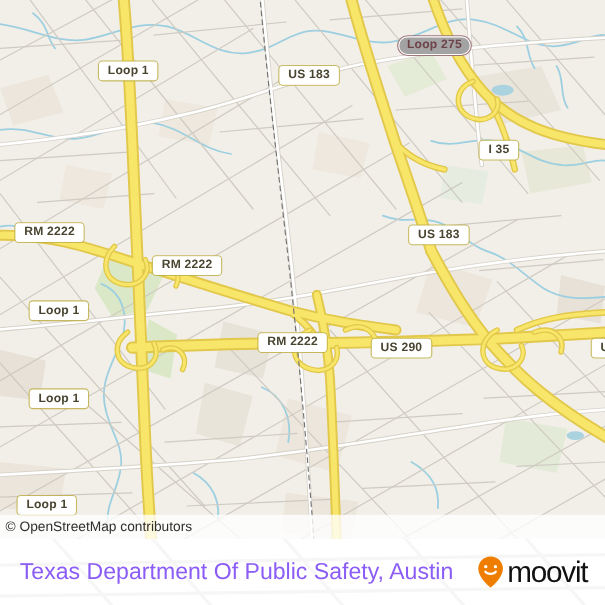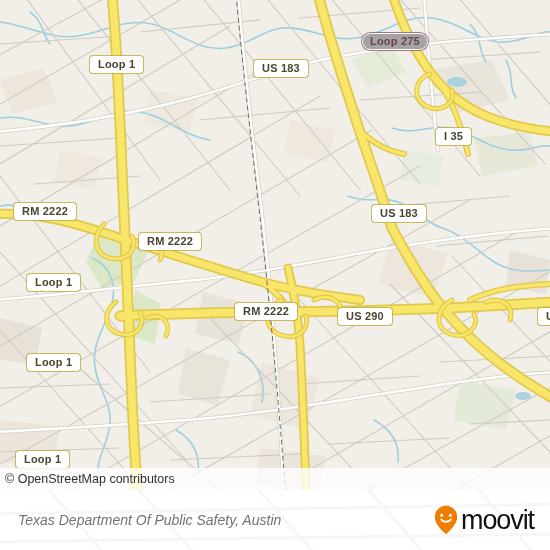--- a/index.html
+++ b/index.html
@@ -126,25 +126,24 @@
     height: 60px;
     background: #ffffff;
     display: flex;
     align-items: center;
     justify-content: space-between;
     padding: 0 16px 0 18px;
     box-sizing: border-box;
     overflow: hidden;
   }
   .footer-title {
-    font-size: 14px;
-    color: #737373;
+    font-size: 21px;
+    color: #8b5cf6;
     white-space: nowrap;
     z-index: 2;
-    font-style: italic;
   }
   .brand {
     display: flex;
     align-items: center;
     gap: 3px;
     z-index: 2;
   }
   .brand-word {
     font-size: 27px;
     font-weight: normal;

